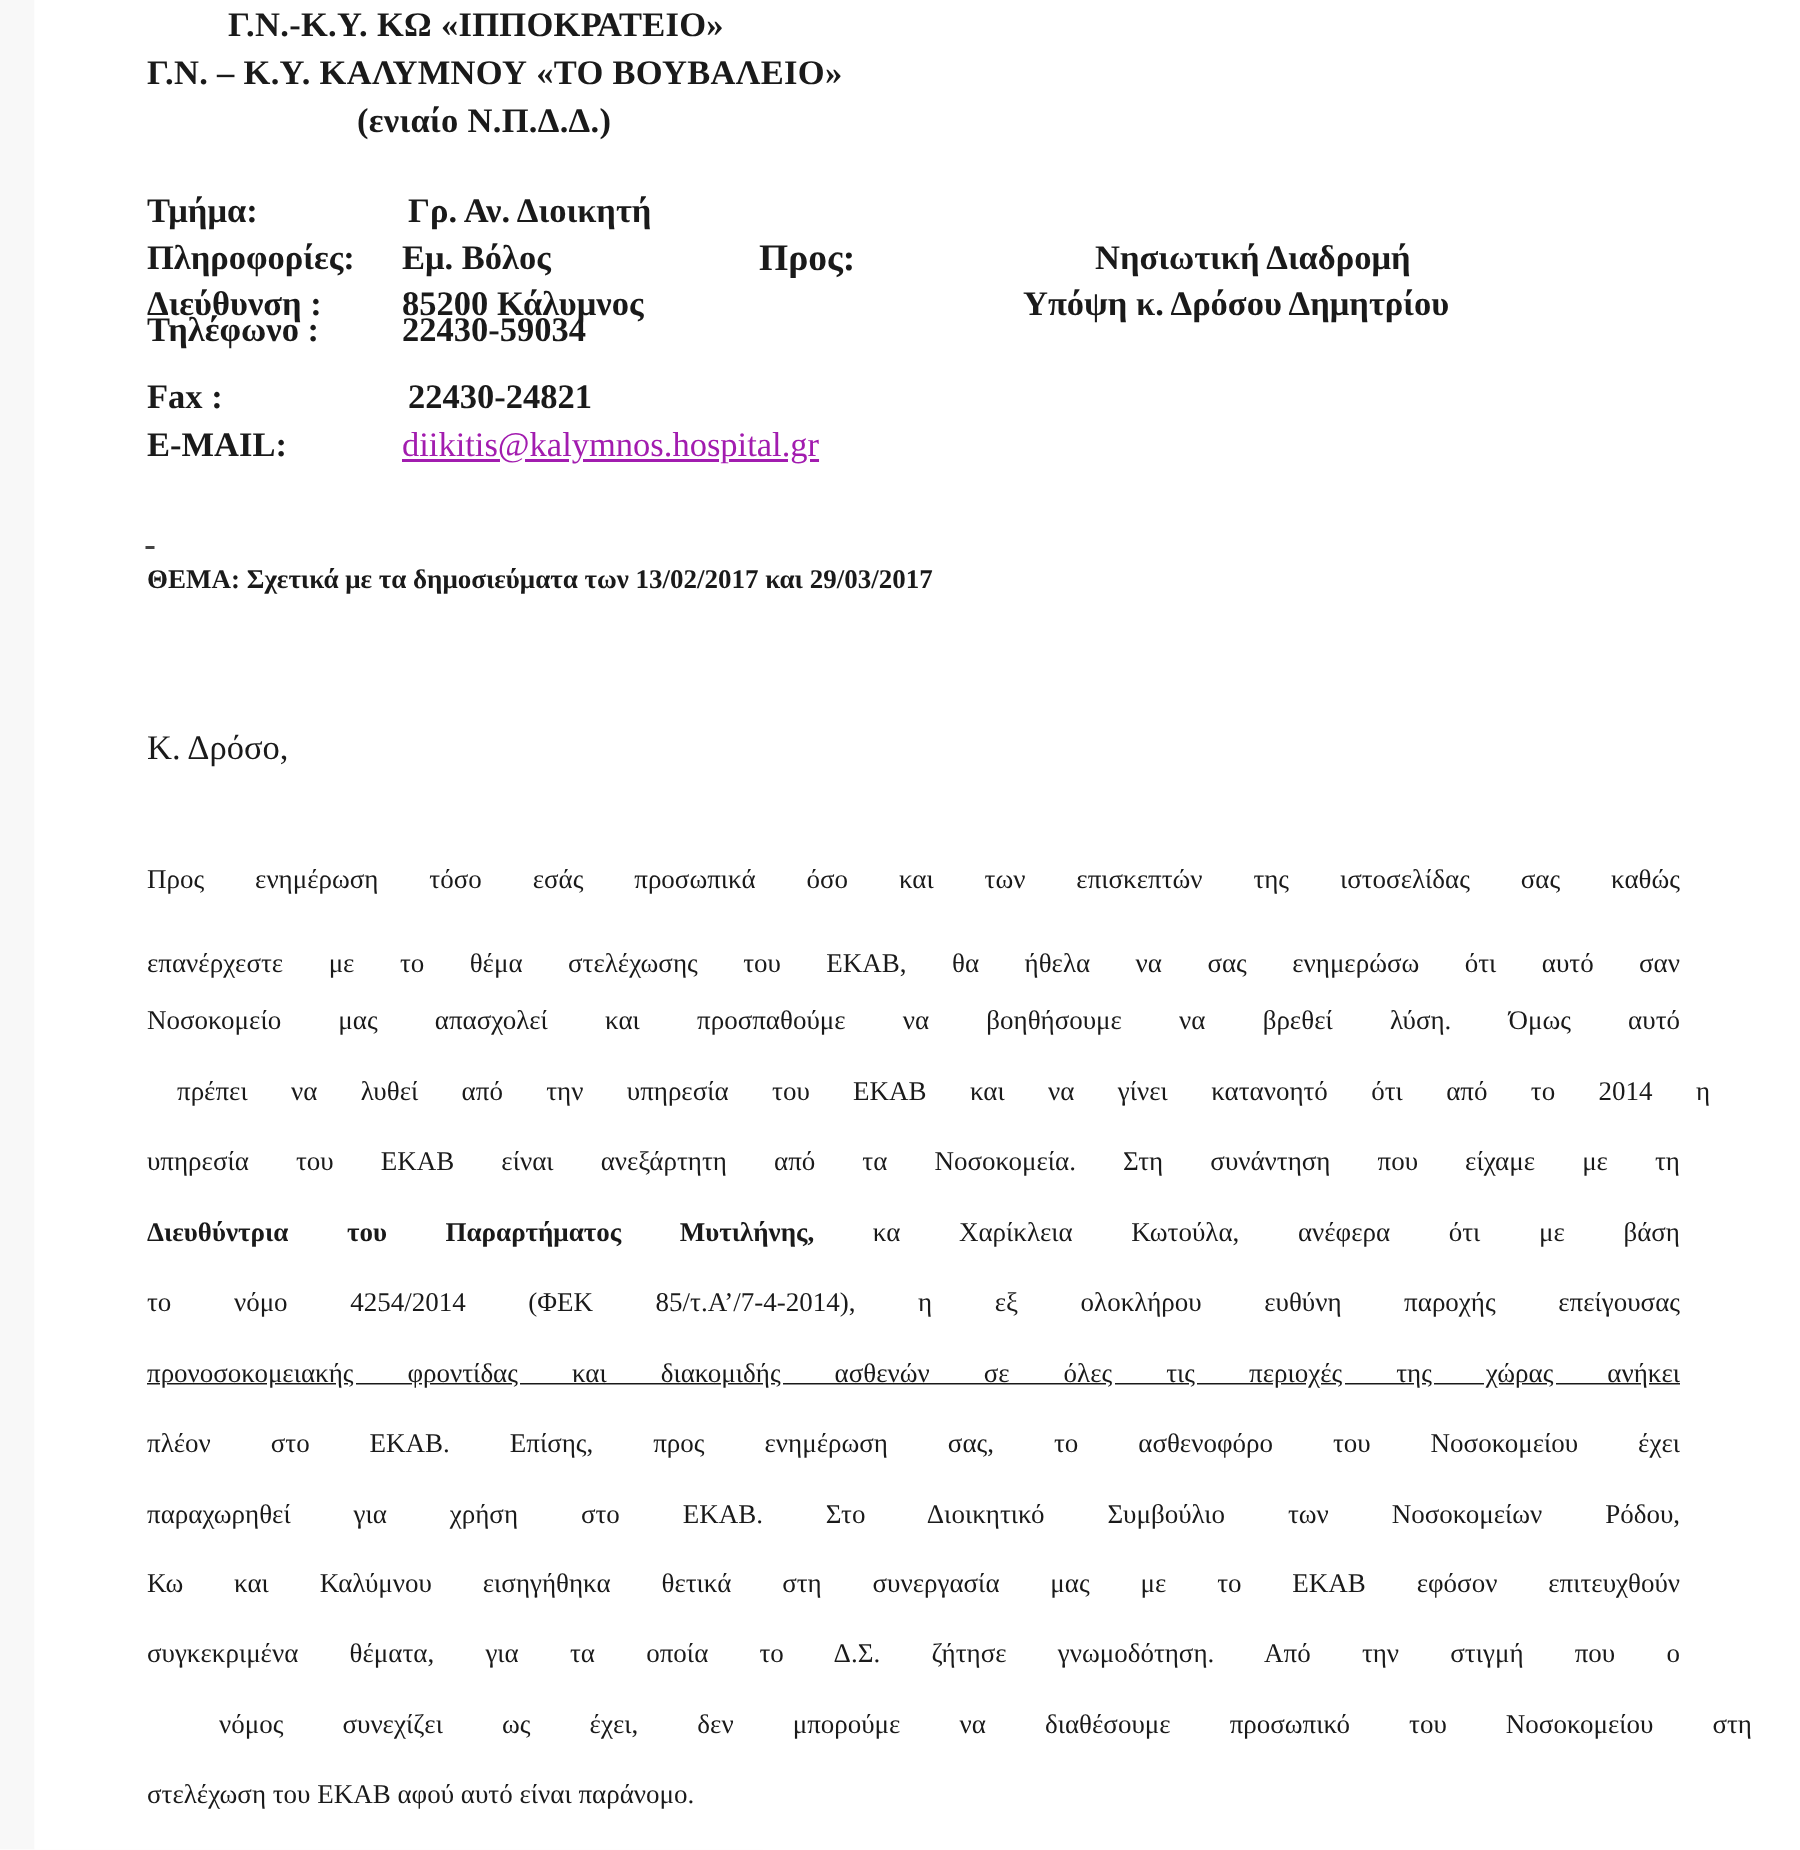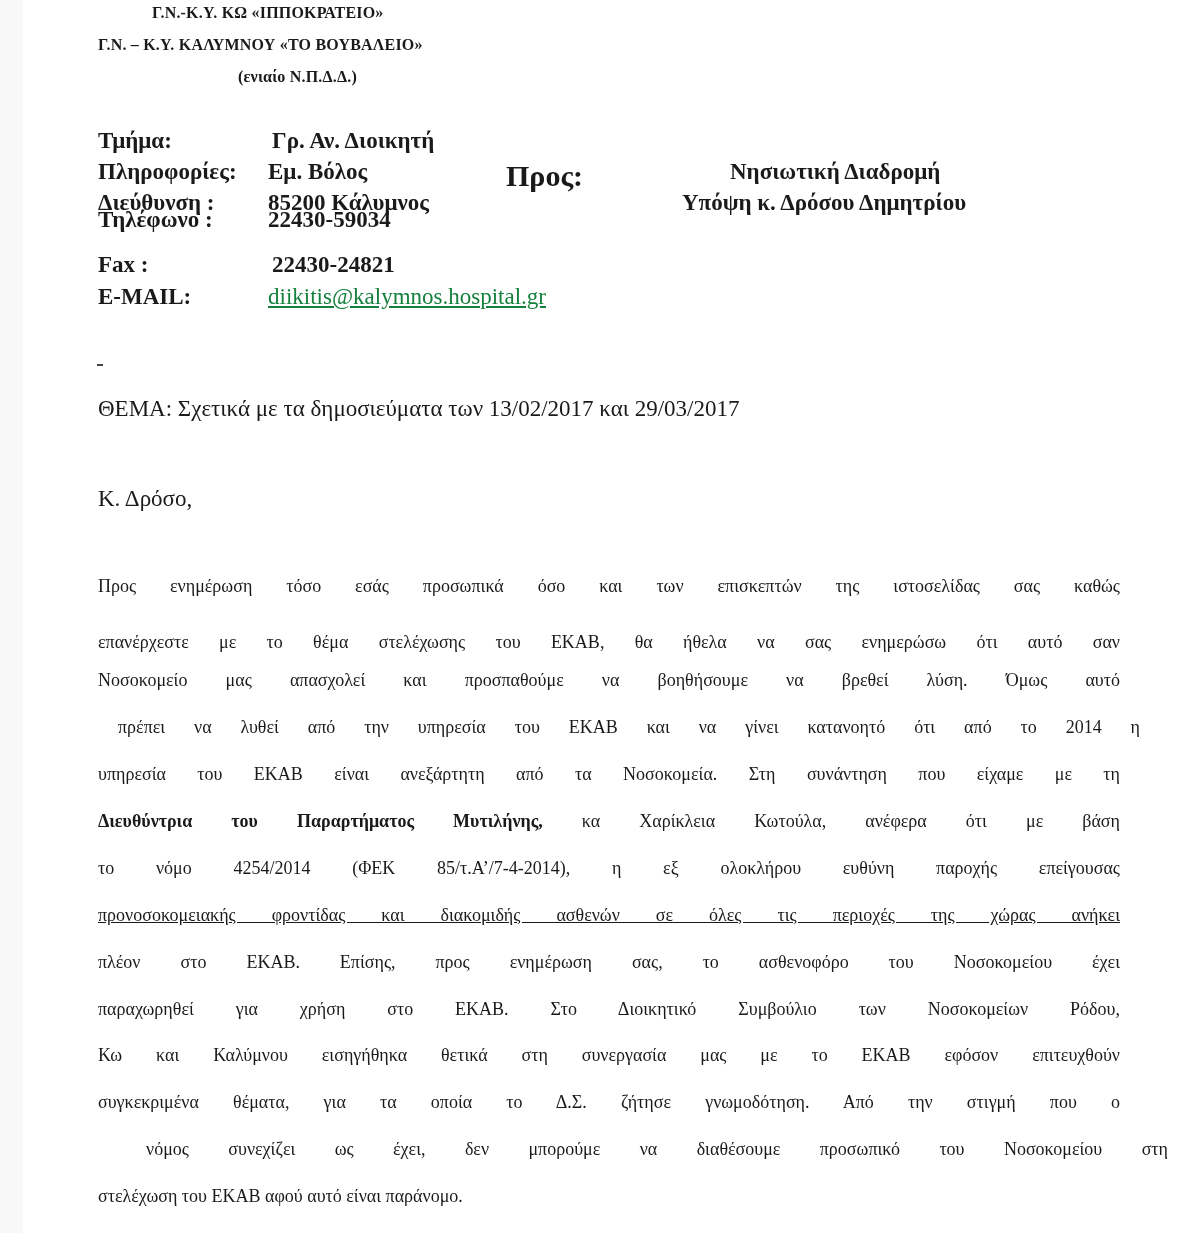--- a/index.html
+++ b/index.html
@@ -11,40 +11,40 @@
     position: relative;
   }
   .edge {
     position: absolute; left: 0; top: 0; width: 23px; height: 1233px;
     background: #f8f8f8;
   }
   .page {
     position: absolute; left: 23px; top: 0; width: 1177px; height: 1233px;
     background: #ffffff;
   }
-  .hdr { position: absolute; font-weight: bold; font-size: 16px; white-space: nowrap; letter-spacing: 0.2px; }
+  .hdr { position: absolute; font-weight: bold; font-size: 23px; white-space: nowrap; letter-spacing: 0.2px; }
   .hdr1 { left: 152px; top: 4px; }
   .hdr2 { left: 98px; top: 36px; }
   .hdr3 { left: 238px; top: 68px; }
 
   .info { position: absolute; font-weight: bold; font-size: 23px; white-space: nowrap; text-align: right; }
   .lbl { left: 98px; }
   .val { left: 268px; }
   .r0 { top: 128px; } .r1 { top: 159px; } .r2 { top: 190px; }
   .r3 { top: 207px; } .r4 { top: 252px; } .r5 { top: 284px; }
   .val.r0 { left: 272px; }
   .val.r4 { left: 272px; }
-  .email { color: #15803d; text-decoration: underline; font-weight: normal; }
+  .email { color: #a21caf; text-decoration: underline; font-weight: normal; }
 
-  .to-lbl { position: absolute; left: 506px; top: 159px; font-weight: bold; font-size: 30px; }
+  .to-lbl { position: absolute; left: 506px; top: 159px; font-weight: bold; font-size: 25px; }
   .to1 { position: absolute; left: 730px; top: 159px; font-weight: bold; font-size: 23px; white-space: nowrap; }
   .to2 { position: absolute; left: 682px; top: 190px; font-weight: bold; font-size: 23px; white-space: nowrap; }
 
   .dash { position: absolute; left: 97px; top: 364px; width: 6px; height: 2px; background: #444; }
-  .subject { position: absolute; left: 98px; top: 396px; font-weight: normal; font-size: 23px; white-space: nowrap; }
+  .subject { position: absolute; left: 98px; top: 376px; font-weight: bold; font-size: 18px; white-space: nowrap; }
   .salutation { position: absolute; left: 98px; top: 486px; font-size: 23px; white-space: nowrap; }
 
   .body-line {
     position: absolute; left: 98px; width: 1022px;
     font-size: 18px; white-space: nowrap;
     text-align: justify; text-align-last: justify;
   }
   .body-line.last { text-align-last: left; }
   .b { font-weight: bold; }
 </style>

